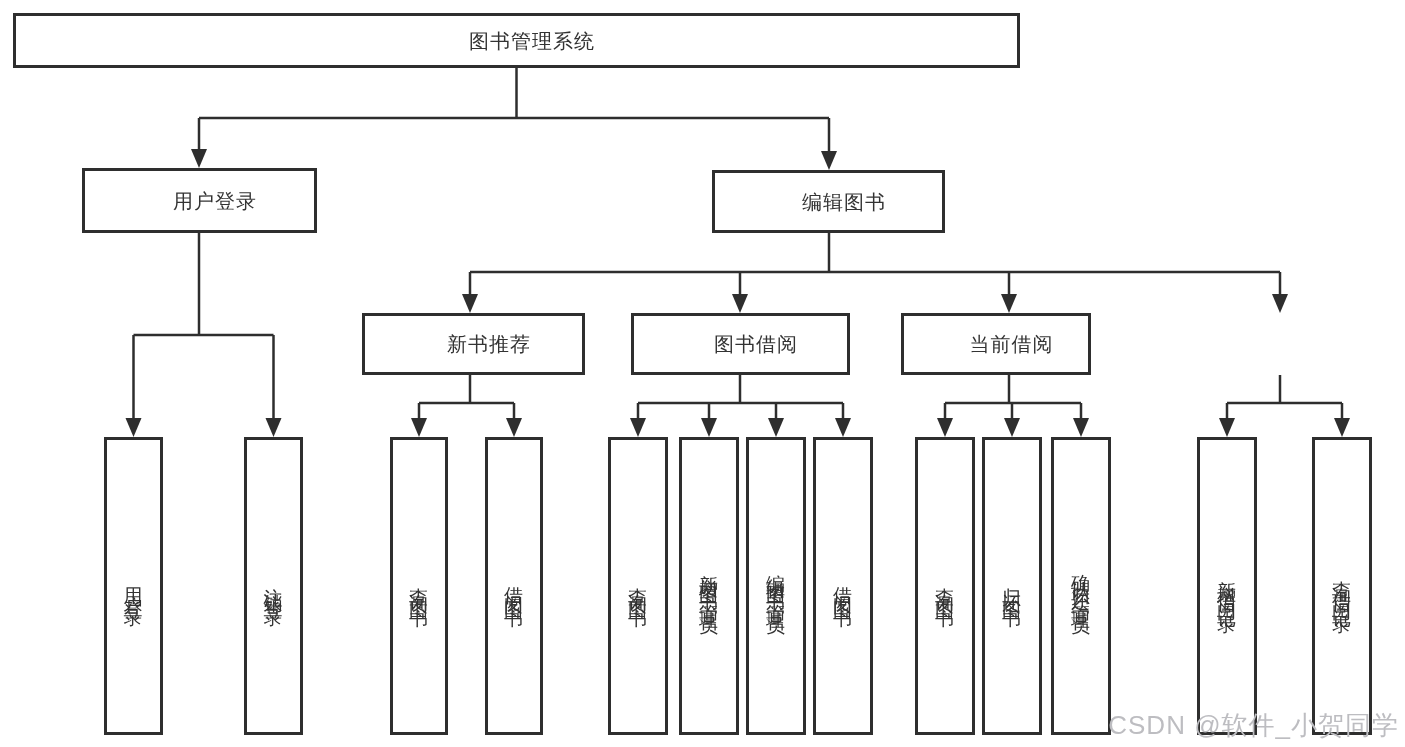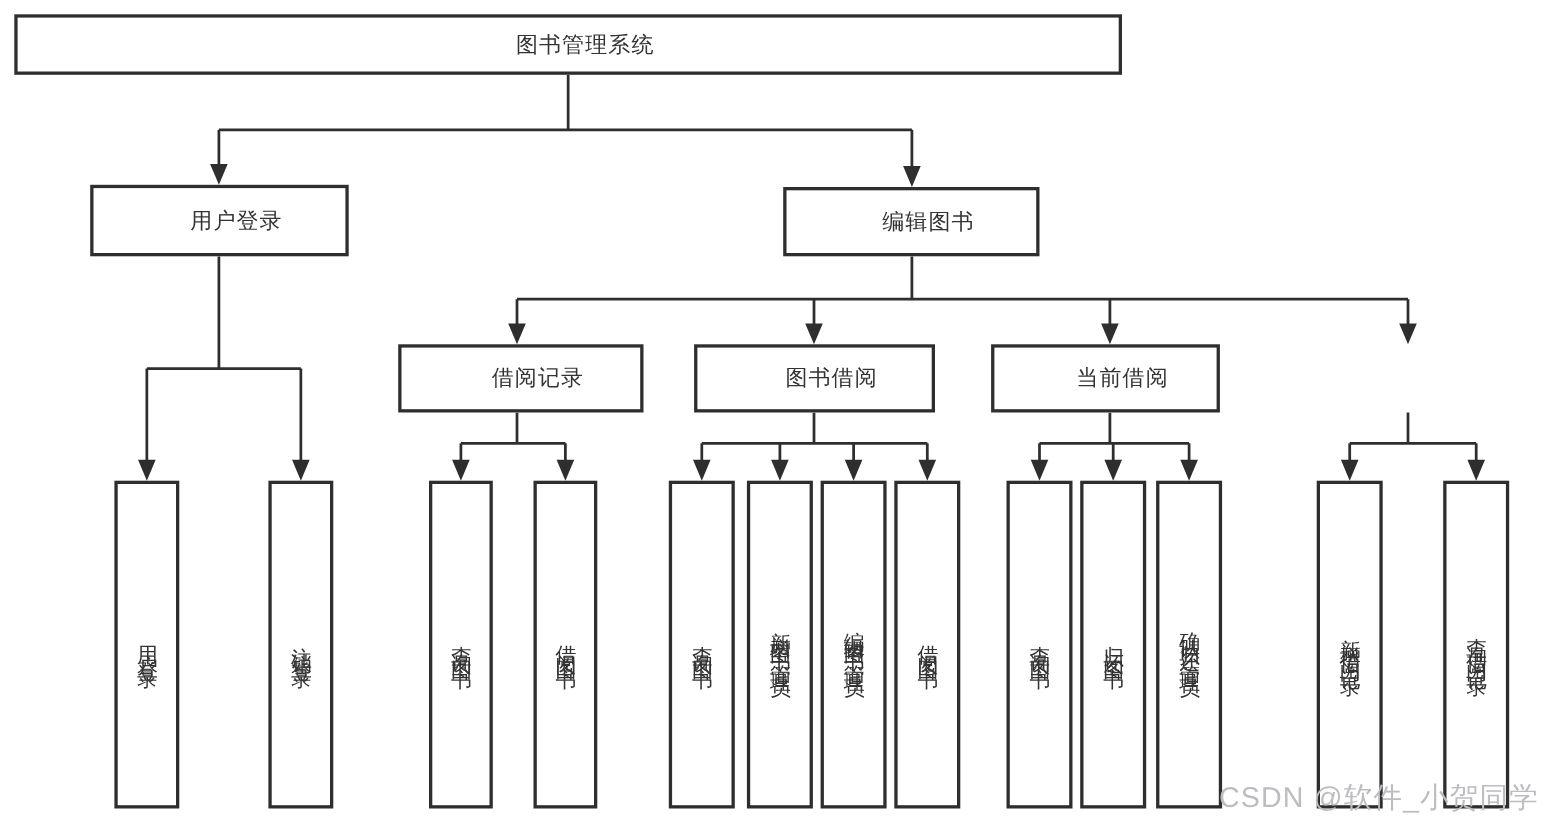--- a/index.html
+++ b/index.html
@@ -118,23 +118,23 @@
       <polygon points="1219,418 1235,418 1227,437" fill="#2e2e2e"></polygon>
       <line x1="1342" y1="403" x2="1342" y2="419" stroke="#2e2e2e" stroke-width="2.5"></line>
       <polygon points="1334,418 1350,418 1342,437" fill="#2e2e2e"></polygon>
     </svg>
 
   <div class="node hbox" style="left:13px; top:13px; width:1007px; height:55px;">图书管理系统</div>
 
   <div class="node hbox" style="left:82px; top:168px; width:235px; height:65px;">用户登录</div>
   <div class="node hbox" style="left:712px; top:170px; width:233px; height:63px;">编辑图书</div>
 
-  <div class="node hbox" style="left:362px; top:313px; width:223px; height:62px;">借阅记录</div>
+  <div class="node hbox" style="left:362px; top:313px; width:223px; height:62px;">新书推荐</div>
   <div class="node hbox" style="left:631px; top:313px; width:219px; height:62px;text-align:right;">图书借阅</div>
-  <div class="node hbox" style="left:901px; top:313px; width:208px; height:62px;">当前借阅</div>
+  <div class="node hbox" style="left:901px; top:313px; width:190px; height:62px;">当前借阅</div>
 
   <div class="node vbox" style="left:104px; top:437px; width:59px; height:298px;">用户登录</div>
   <div class="node vbox" style="left:244px; top:437px; width:59px; height:298px;">注销登录</div>
 
   <div class="node vbox" style="left:390px; top:437px; width:58px; height:298px;">查询图书</div>
   <div class="node vbox" style="left:485px; top:437px; width:58px; height:298px;">借阅图书</div>
 
   <div class="node vbox" style="left:608px; top:437px; width:60px; height:298px;">查询图书</div>
   <div class="node vbox long" style="left:679px; top:437px; width:60px; height:298px;">新增图书（管理员）</div>
   <div class="node vbox long" style="left:746px; top:437px; width:60px; height:298px;">编辑图书（管理员）</div>

